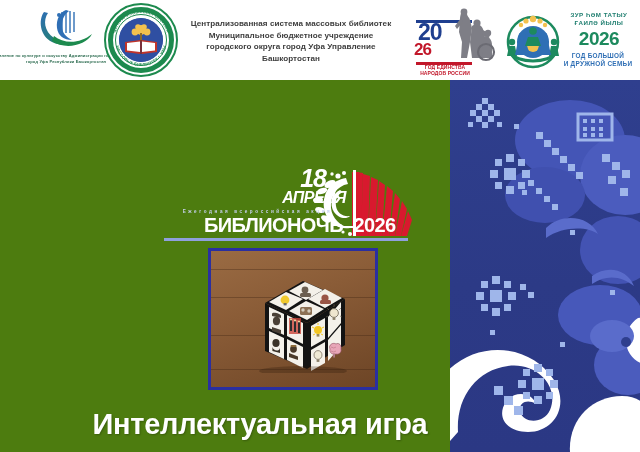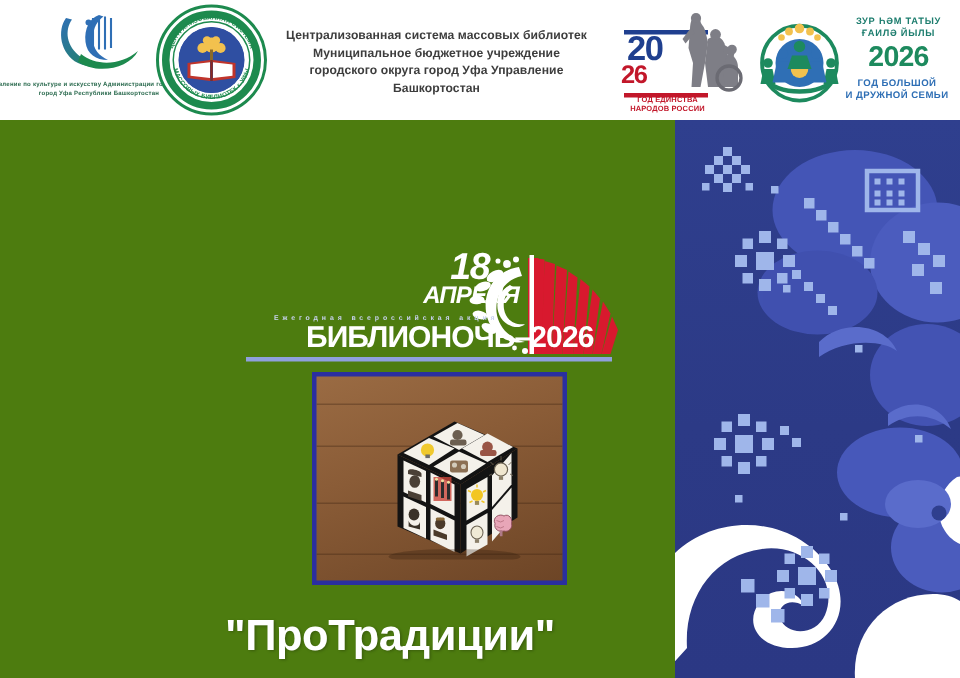--- a/index.html
+++ b/index.html
@@ -568,17 +568,18 @@
               <path d="M86 74 q3 2 5 0 M86 78 q3 2 5 0" stroke="#b06a7a" stroke-width=".5" fill="none"></path>
             </g>
           </g>
 
           <ellipse cx="58" cy="98" rx="44" ry="5" fill="rgba(40,20,8,.28)"></ellipse>
         </svg>
       </div>
     </div>
 
     <div id="title">
+      <span>Интеллектуальная игра</span>
       <span class="l2">"ПроТрадиции"</span>
     </div>
 
   </div>
 </div>
 
 </body></html>

